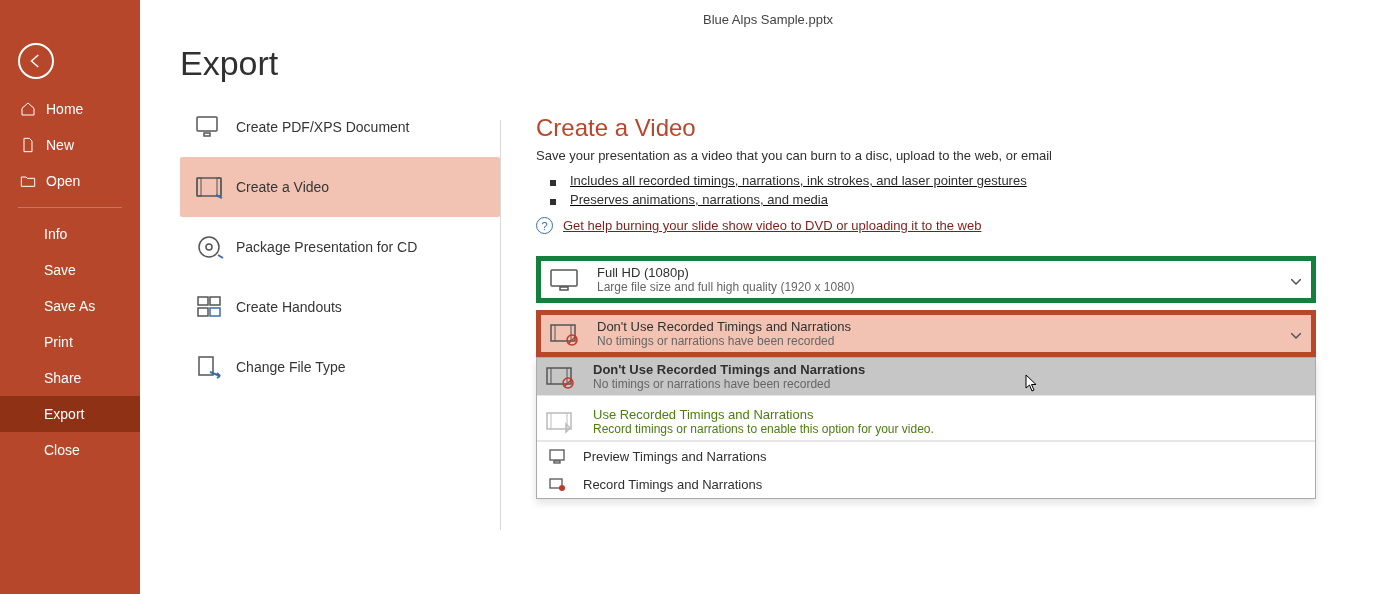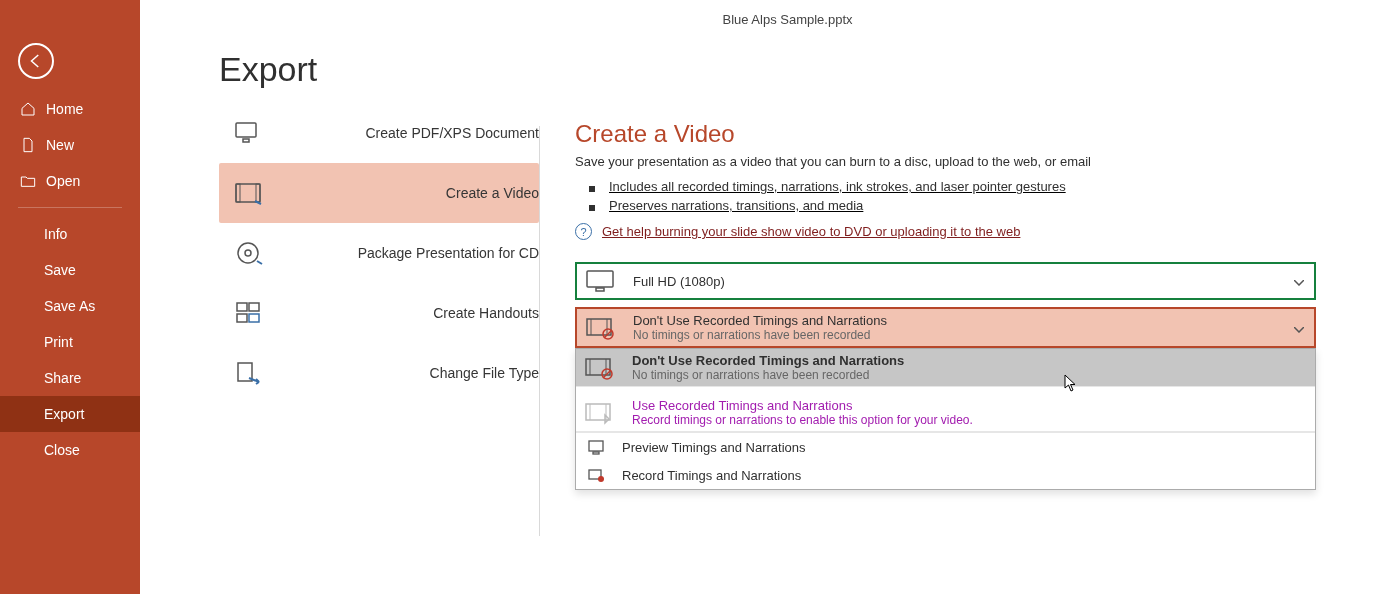--- a/index.html
+++ b/index.html
@@ -7,53 +7,53 @@
 .root { display:flex; width:100%; height:100%; }
 .sidebar { width:140px; background:#b7472a; color:#fff; display:flex; flex-direction:column; padding-top:11px; }
 .back-btn { width:36px; height:36px; border:2px solid #fff; border-radius:50%; margin:32px 0 12px 18px; display:flex; align-items:center; justify-content:center; cursor:pointer; }
 .back-btn svg { width:18px; height:18px; }
 .nav-item { display:flex; align-items:center; padding:10px 0 10px 20px; font-size:14px; cursor:pointer; gap:10px; }
 .nav-item.selected { background:#8f3114; }
 .nav-divider { height:1px; background:rgba(255,255,255,0.25); margin:8px 18px; }
 .nav-icon { width:16px; height:16px; display:inline-flex; align-items:center; justify-content:center; flex-shrink:0; }
 .nav-icon svg { width:16px; height:16px; }
 .nav-item.noicon { padding-left:44px; }
-.main { flex:1; display:flex; padding:30px 40px 0 40px; position:relative;margin-left:39px; }
+.main { flex:1; display:flex; padding:24px 40px 0 40px; position:relative; }
 .title-bar { position:absolute; top:12px; left:50%; transform:translateX(-50%); font-size:13px; color:#444; }
 .col1 { width:320px; padding-top:20px; }
 .page-title { font-size:34px; font-weight:300; color:#303030; margin-bottom:14px; }
-.export-item { display:flex; align-items:center; gap:2px; padding:16px 0 16px 14px; cursor:pointer; border-radius:2px;justify-content:space-between; }
+.export-item { display:flex; align-items:center; gap:10px; padding:16px 0 16px 14px; cursor:pointer; border-radius:2px; }
 .export-item.selected { background:#f2c3b2; }
 .export-icon { width:32px; height:28px; flex-shrink:0; display:flex; align-items:center; justify-content:center; }
 .export-icon svg { width:28px; height:24px; }
 .export-label { font-size:14px; color:#363636; }
 .col-divider { width:1px; background:#d9d9d9; margin:96px 35px 0 0; height:410px; }
 .col2 { flex:1; padding-top:90px; padding-right:40px; }
 .det-title { font-size:24px; color:#b7472a; font-weight:400; margin-bottom:6px; }
 .det-sub { font-size:13px; color:#303030; margin-bottom:8px; }
 .bullets { margin-bottom:8px;text-decoration:underline; }
 .bullet { display:flex; align-items:flex-start; gap:14px; padding:2px 0 2px 14px; font-size:13px; color:#303030; }
 .bullet .sq { width:6px; height:6px; background:#303030; margin-top:7px; flex-shrink:0; }
 .help-row { display:flex; align-items:center; gap:10px; margin-top:6px; margin-bottom:22px; }
 .help-icon { width:17px; height:17px; border:1.5px solid #3a6fa7; border-radius:50%; color:#3a6fa7; font-size:11px; display:flex; align-items:center; justify-content:center; }
 .help-link { font-size:13px; color:#7f1d1d; text-decoration:underline; cursor:pointer; }
-.dd { border:2px solid #15803d; background:#fff; display:flex; align-items:center; padding:4px 10px 4px 6px; position:relative; cursor:pointer; }
+.dd { border:5px solid #15803d; background:#fff; display:flex; align-items:center; padding:4px 10px 4px 6px; position:relative; cursor:pointer; }
 .dd.sel { background:#f2c3b2; border-color:#b7472a; }
 .dd .thumb { width:36px; height:26px; margin-right:14px; display:flex; align-items:center; justify-content:center; flex-shrink:0; }
 .dd .thumb svg { width:30px; height:24px; }
 .dd .texts { flex:1; }
 .dd .t1 { font-size:13px; color:#303030; }
 .dd .t2 { font-size:12px; color:#666; }
 .dd .caret { position:absolute; right:10px; top:50%; transform:translateY(-50%); }
 .dd + .dd { margin-top:7px; }
 .popup { border:1px solid #ababab; background:#fff; margin-top:0; box-shadow:0 4px 8px rgba(0,0,0,.12); }
 .popup .dd { border:none; border-bottom:1px solid #e6e6e6; }
 .popup .dd.highlight { background:#c6c6c6; }
 .popup .dd.highlight .t1 { font-weight:600; }
-.popup .dd.disabled .t1, .popup .dd.disabled .t2 { color:#a21caf; }
+.popup .dd.disabled .t1, .popup .dd.disabled .t2 { color:#4d7c0f; }
 .popup .dd.disabled { cursor:default; }
 .popup .action { display:flex; align-items:center; gap:16px; padding:6px 10px 6px 10px; font-size:13px; color:#303030; cursor:pointer; }
 .popup .action .aicon { width:20px; display:flex; justify-content:center; }
 .popup .action .aicon svg { width:16px; height:16px; }
 .popup .sep { height:1px; background:#e6e6e6; }
 .cursor { position:absolute; left:885px; top:374px; pointer-events:none; }
 .cursor svg { width:14px; height:18px; }
 </style>
 </head>
 <body>
@@ -180,37 +180,38 @@
     <div class="col2">
       <div class="det-title">Create a Video</div>
       <div class="det-sub">Save your presentation as a video that you can burn to a disc, upload to the web, or email</div>
       <div class="bullets">
         <div class="bullet">
             <span class="sq"></span>
             <span>Includes all recorded timings, narrations, ink strokes, and laser pointer gestures</span>
           </div>
         <div class="bullet">
             <span class="sq"></span>
-            <span>Preserves narrations, transitions, and media</span>
+            <span>Preserves animations, narrations, and media</span>
           </div>
       </div>
       <div class="help-row">
         <span class="help-icon">?</span>
         <span class="help-link">Get help burning your slide show video to DVD or uploading it to the web</span>
       </div>
 
       <div class="dd">
         <span class="thumb">
             <svg viewBox="0 0 30 24">
               <rect x="1" y="2" width="26" height="16" rx="1" fill="none" stroke="#555" stroke-width="1.5"></rect>
               <rect x="10" y="19" width="8" height="3" fill="none" stroke="#555" stroke-width="1.5"></rect>
             </svg>
           </span>
         <span class="texts">
           <div class="t1">Full HD (1080p)</div>
+          <div class="t2">Large file size and full high quality (1920 x 1080)</div>
         </span>
         <span class="caret"><svg width="10" height="6" viewBox="0 0 10 6">
               <path d="M0 0 L5 5 L10 0" fill="none" stroke="#555" stroke-width="1.5"></path>
             </svg></span>
       </div>
 
       <div class="dd sel">
         <span class="thumb">
             <svg viewBox="0 0 30 24">
               <rect x="1" y="3" width="24" height="16" fill="none" stroke="#555" stroke-width="1.5"></rect>

